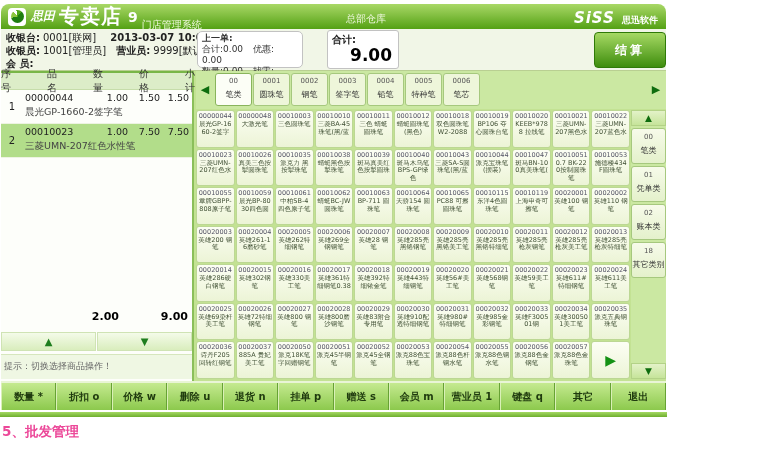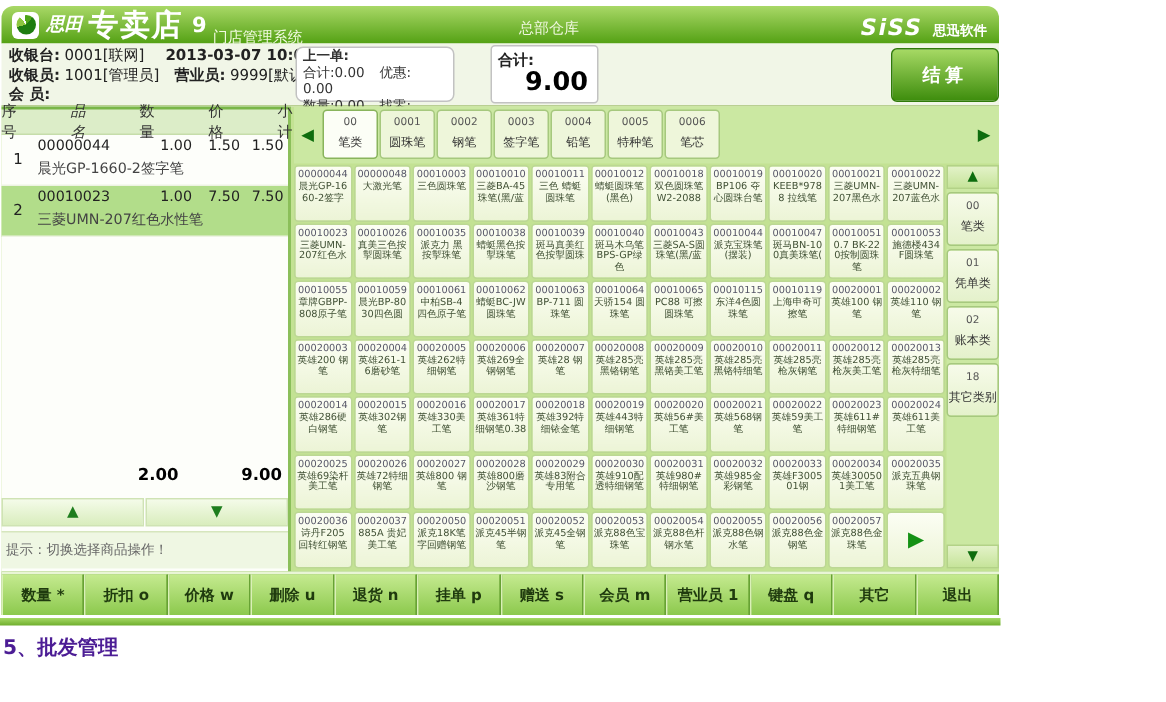--- a/index.html
+++ b/index.html
@@ -48,21 +48,21 @@
 
   
   .main{position:absolute;left:1px;top:71px;width:665px;height:310px;background:#c3e293;}
 
   
   .cart{position:absolute;left:0;top:0;width:193px;height:310px;background:#fdfefa;
     border-right:2px solid #8bbf5a;}
   .cart-head{display:flex;height:19px;background:#dcedc8;border-top:2px solid #79b648;
     border-bottom:1px solid #c6ddaa;font-size:10px;color:#333;align-items:center;gap:36px;}
   .c-seq{width:26px;text-align:center;}
-  .c-name{flex:1;text-align:center;font-style:italic;}
+  .c-name{flex:1;text-align:center;}
   .c-qty{width:36px;text-align:right;}
   .c-price{width:32px;text-align:right;}
   .c-sub{width:32px;text-align:right;padding-right:3px;}
   .crow{display:flex;font-size:9.5px;color:#222;border-bottom:1px solid #edf3e2;padding:2px 0;min-height:34px;}
   .crow.sel{background:#b2dd8a;}
   .crow .seq{width:22px;text-align:center;align-self:center;font-size:10px;}
   .crow .rbody{flex:1;}
   .l1{display:flex;}
   .l1 .code{flex:1;padding-left:2px;}
   .l1 .qty{width:36px;text-align:right;}
@@ -113,21 +113,21 @@
   .toolbar{position:absolute;left:1px;top:381px;width:665px;height:29px;display:flex;
     background:#7ab43e;border-top:2px solid #e9f5d6;}
   .tbtn{flex:1;background:linear-gradient(#c5ea90,#8cc94d);border-right:1px solid #67a234;
     border-left:1px solid #daf0b7;display:flex;align-items:center;justify-content:center;
     font-size:10px;font-weight:bold;color:#1f3a0e;white-space:nowrap;}
 
   .app-bottom{position:absolute;left:0;top:412px;width:667px;height:5px;
     background:linear-gradient(#a5d964,#6fae2e);}
 
   
-  .caption-h{position:absolute;left:2px;top:423px;font-size:13.5px;font-weight:bold;color:#4c1d95;}
+  .caption-h{position:absolute;left:2px;top:423px;font-size:13.5px;font-weight:bold;color:#ec4899;}
   .caption-p{position:absolute;left:2px;top:446px;font-size:12.5px;color:#222;margin-top:36px;}
 </style>
 </head>
 <body>
 
 <div class="app">
 
   <div class="titlebar">
     <span class="logo">
         <span class="swirl"></span>

